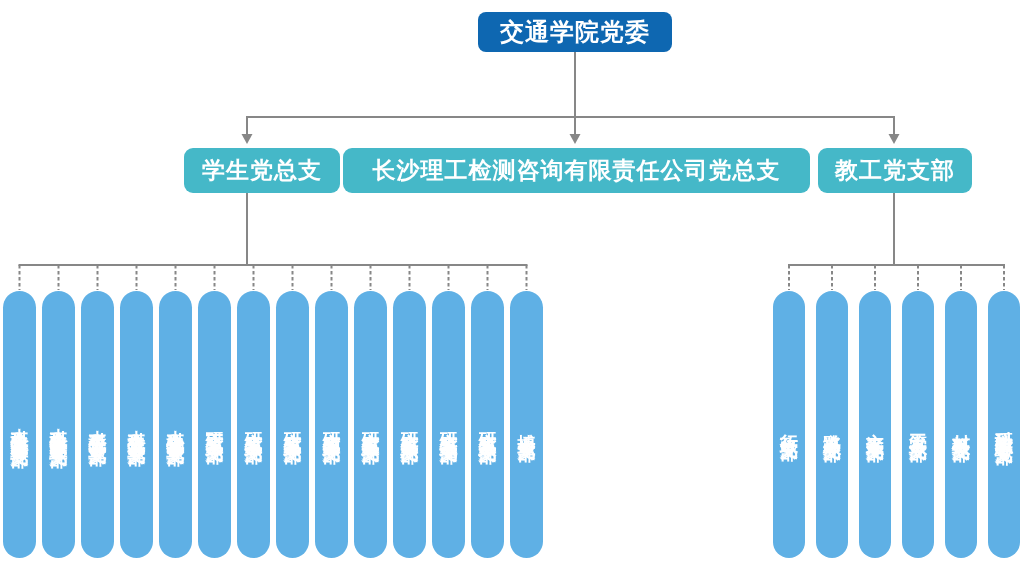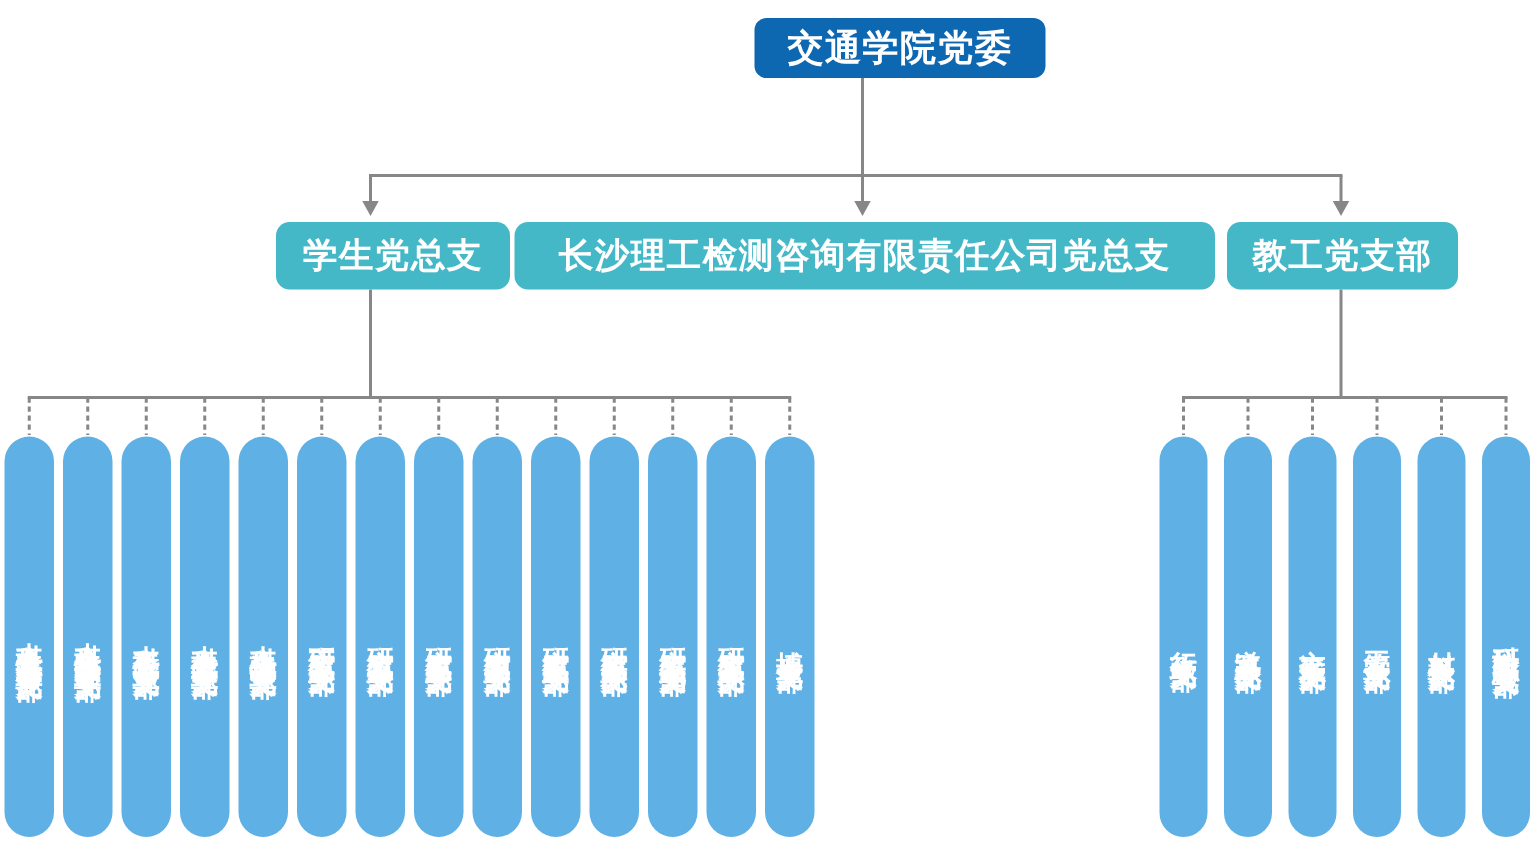--- a/index.html
+++ b/index.html
@@ -18,21 +18,21 @@
   }
   .node {
     position: absolute; z-index: 1;
     display: flex; align-items: center; justify-content: center;
     color: #ffffff; font-weight: bold; text-align: center;
     white-space: nowrap;
   }
   .root-box {
     left: 478px; top: 12px; width: 194px; height: 40px;
     background: #0e67b1; border-radius: 8px;
-    font-size: 24px; letter-spacing: 1px; margin-left: 25px;
+    font-size: 24px; letter-spacing: 1px;
   }
   .l2-box {
     top: 148px; height: 45px;
     background: #45b8c8; border-radius: 9px;
     font-size: 23px; letter-spacing: 1px;
   }
   .l2-student { left: 184px; width: 156px; }
   .l2-company { left: 343px; width: 467px; }
   .l2-faculty { left: 818px; width: 154px; }
   .pill-group {

